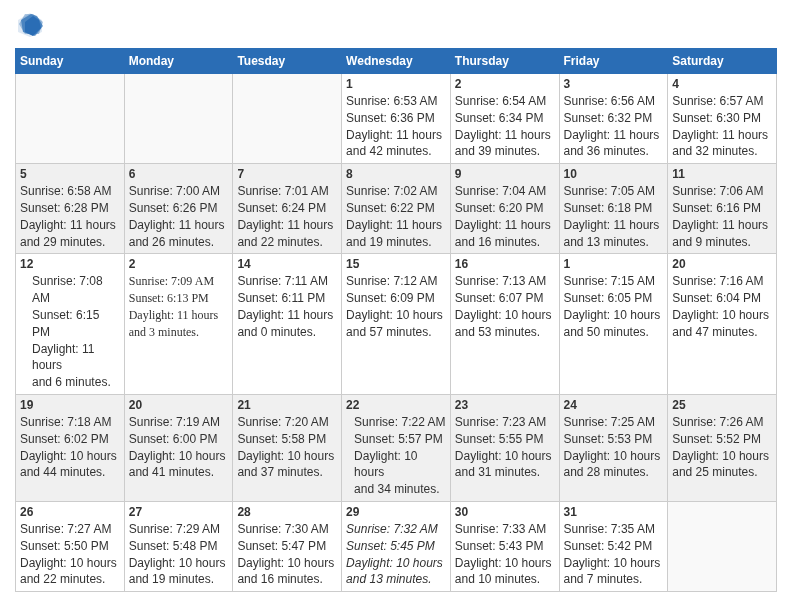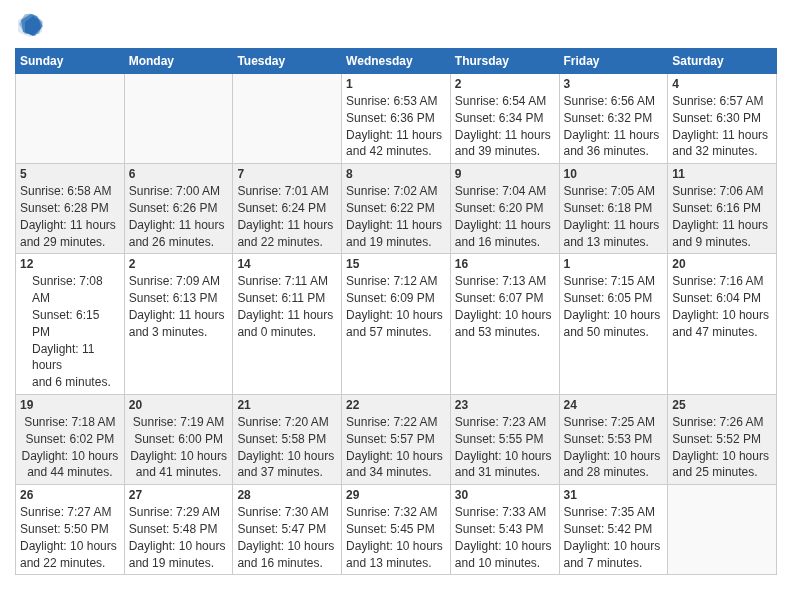--- a/index.html
+++ b/index.html
@@ -227,21 +227,21 @@
         <tr class="row-white">
           <td>
             <span class="day-num">12</span>
             <div class="day-info" style="white-space: pre-line; margin-left: 12px;">Sunrise: 7:08 AM
 Sunset: 6:15 PM
 Daylight: 11 hours
 and 6 minutes.</div>
           </td>
           <td>
             <span class="day-num">2</span>
-            <div class="day-info" style="white-space: pre-line;">Sunrise: 7:09 AM
+            <div class="day-info" style="white-space: pre-line; font-family: Liberation Serif, serif;">Sunrise: 7:09 AM
 Sunset: 6:13 PM
 Daylight: 11 hours
 and 3 minutes.</div>
           </td>
           <td>
             <span class="day-num">14</span>
             <div class="day-info" style="white-space: pre-line;">Sunrise: 7:11 AM
 Sunset: 6:11 PM
 Daylight: 11 hours
 and 0 minutes.</div>
@@ -271,42 +271,42 @@
             <span class="day-num">20</span>
             <div class="day-info" style="white-space: pre-line;">Sunrise: 7:16 AM
 Sunset: 6:04 PM
 Daylight: 10 hours
 and 47 minutes.</div>
           </td>
         </tr>
         <tr class="row-shaded">
           <td>
             <span class="day-num">19</span>
-            <div class="day-info" style="white-space: pre-line; text-align: center;">Sunrise: 7:18 AM
+            <div class="day-info" style="white-space: pre-line;">Sunrise: 7:18 AM
 Sunset: 6:02 PM
 Daylight: 10 hours
 and 44 minutes.</div>
           </td>
           <td>
             <span class="day-num">20</span>
-            <div class="day-info" style="white-space: pre-line; text-align: center;">Sunrise: 7:19 AM
+            <div class="day-info" style="white-space: pre-line;">Sunrise: 7:19 AM
 Sunset: 6:00 PM
 Daylight: 10 hours
 and 41 minutes.</div>
           </td>
           <td>
             <span class="day-num">21</span>
             <div class="day-info" style="white-space: pre-line;">Sunrise: 7:20 AM
 Sunset: 5:58 PM
 Daylight: 10 hours
 and 37 minutes.</div>
           </td>
           <td>
             <span class="day-num">22</span>
-            <div class="day-info" style="white-space: pre-line;">Sunrise: 7:22 AM
+            <div class="day-info" style="white-space: pre-line; margin-left: 8px;">Sunrise: 7:22 AM
 Sunset: 5:57 PM
 Daylight: 10 hours
 and 34 minutes.</div>
           </td>
           <td>
             <span class="day-num">23</span>
             <div class="day-info" style="white-space: pre-line;">Sunrise: 7:23 AM
 Sunset: 5:55 PM
 Daylight: 10 hours
 and 31 minutes.</div>
@@ -343,21 +343,21 @@
           </td>
           <td>
             <span class="day-num">28</span>
             <div class="day-info" style="white-space: pre-line;">Sunrise: 7:30 AM
 Sunset: 5:47 PM
 Daylight: 10 hours
 and 16 minutes.</div>
           </td>
           <td>
             <span class="day-num">29</span>
-            <div class="day-info" style="white-space: pre-line;">Sunrise: 7:32 AM
+            <div class="day-info" style="white-space: pre-line; font-style: italic;">Sunrise: 7:32 AM
 Sunset: 5:45 PM
 Daylight: 10 hours
 and 13 minutes.</div>
           </td>
           <td>
             <span class="day-num">30</span>
             <div class="day-info" style="white-space: pre-line;">Sunrise: 7:33 AM
 Sunset: 5:43 PM
 Daylight: 10 hours
 and 10 minutes.</div>

